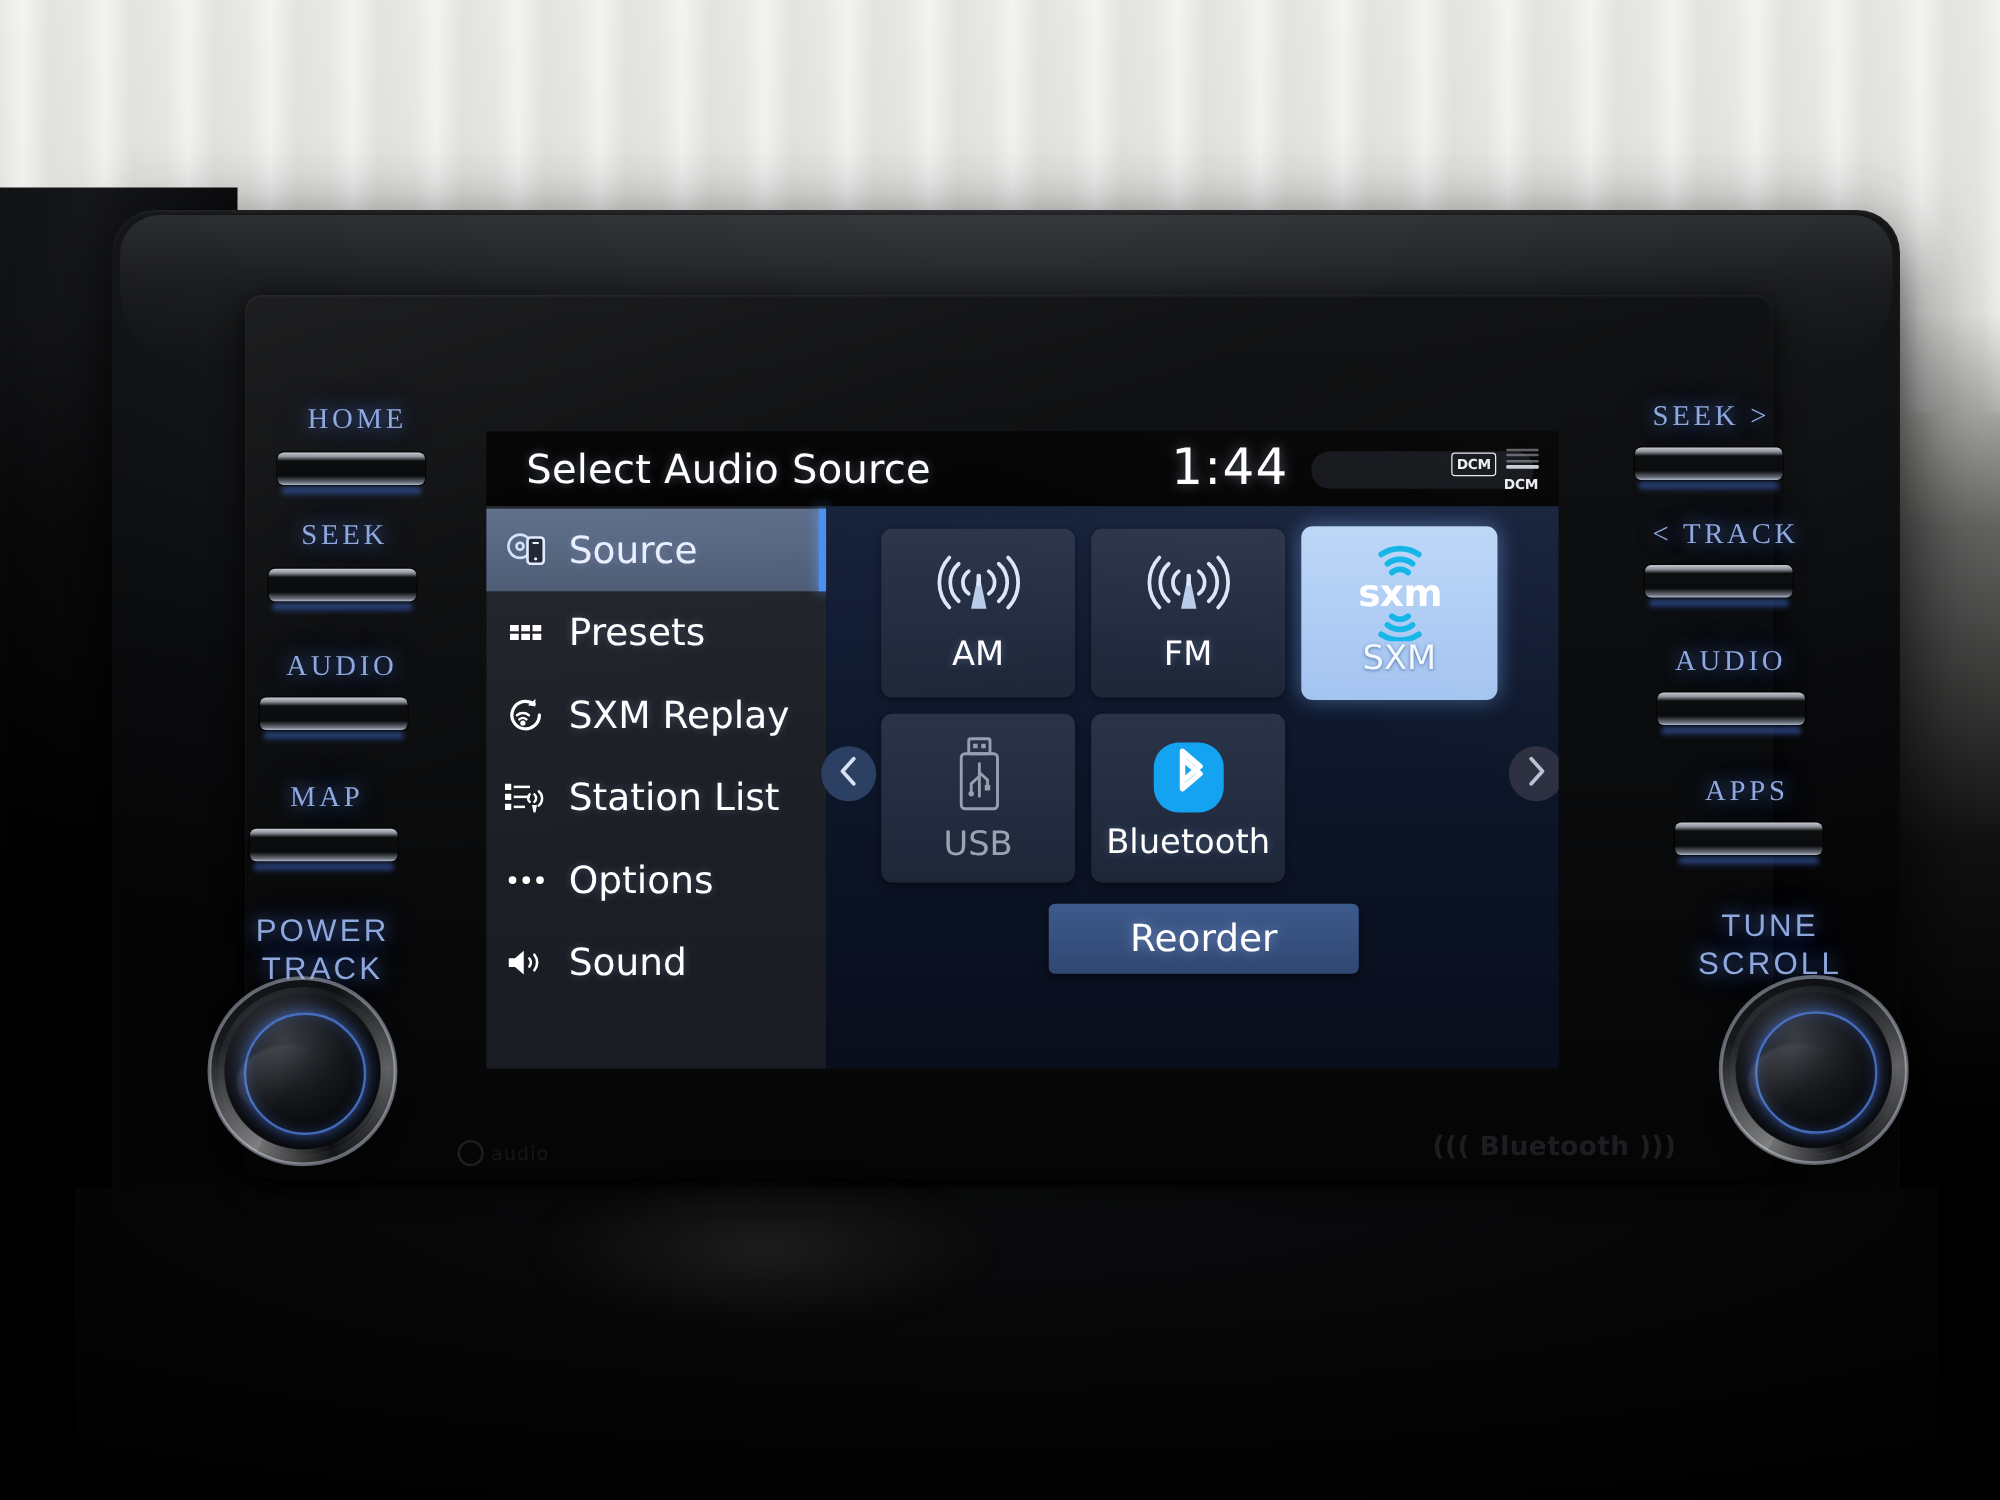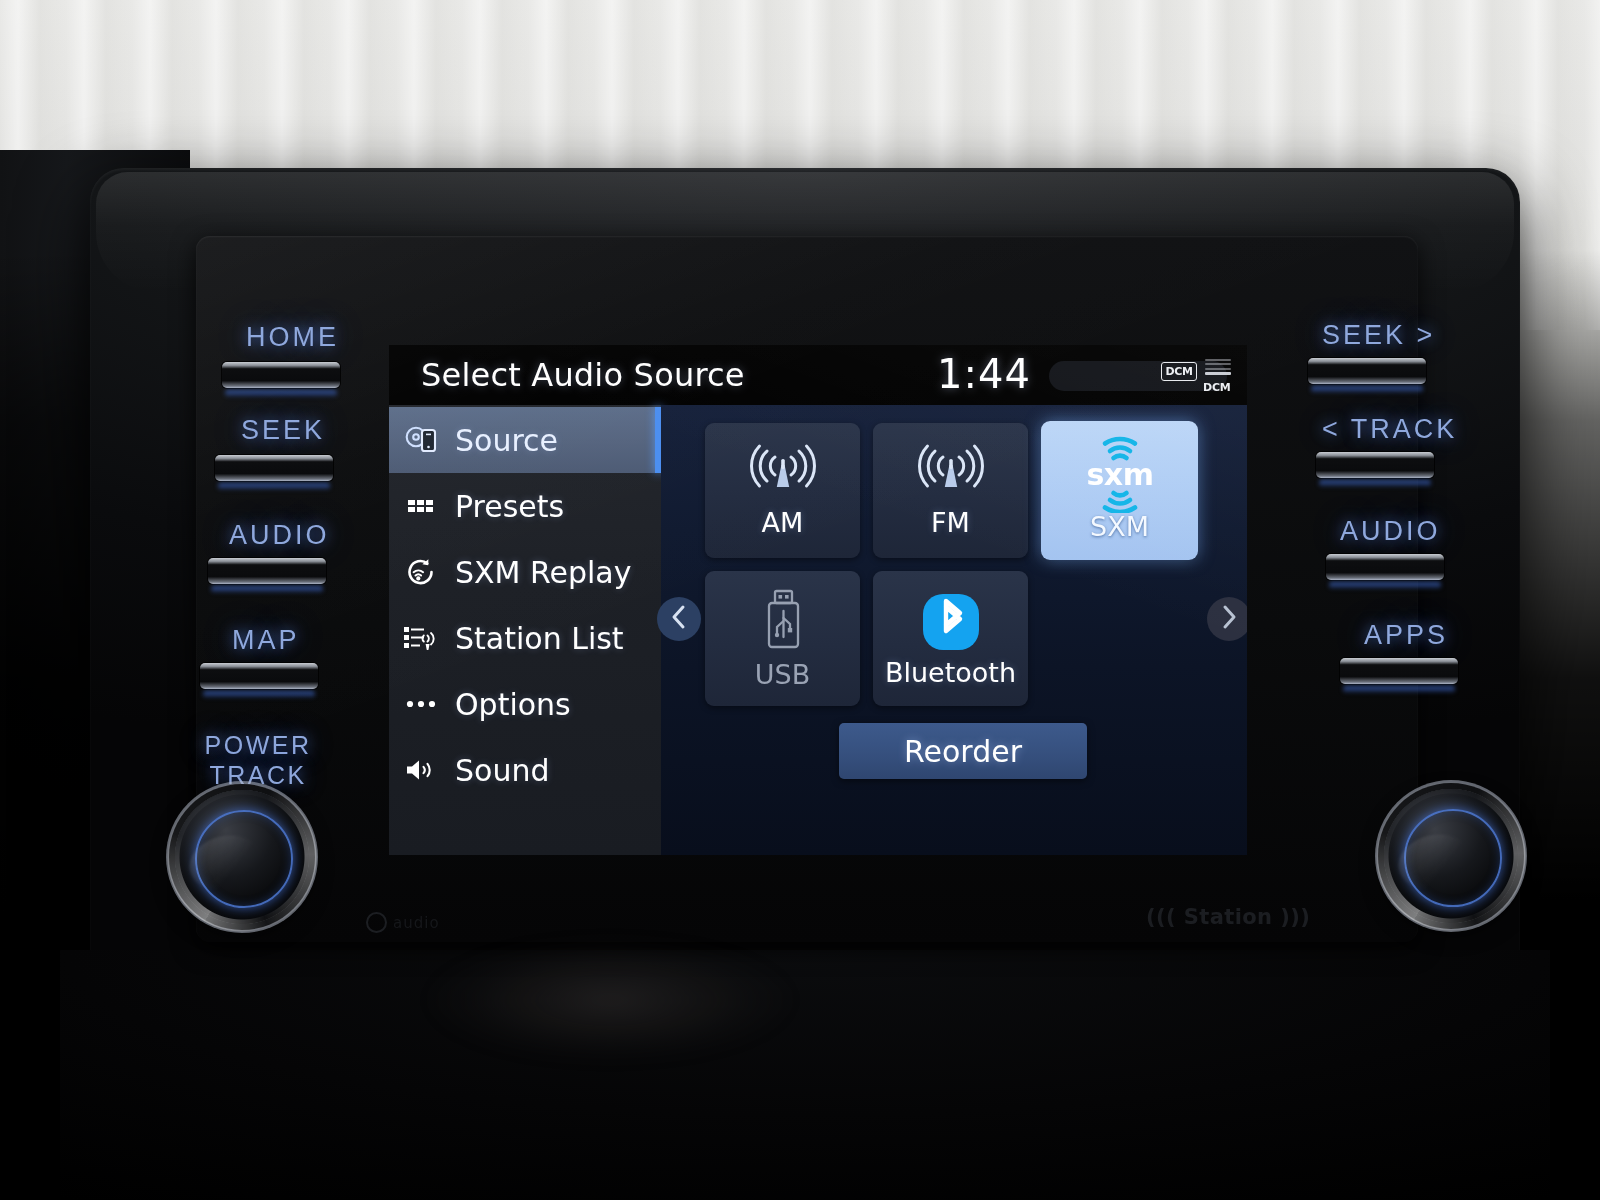--- a/index.html
+++ b/index.html
@@ -99,22 +99,22 @@
   .page-arrow.right{background:#2c3040;}
 
   .reorder{position:absolute;border-radius:5px;
         background:linear-gradient(180deg,#3d5a8c 0%,#36507e 55%,#2f4670 100%);
         display:flex;align-items:center;justify-content:center;
         box-shadow:0 2px 7px rgba(0,0,0,.5);}
   .reorder span{font-size:30px;color:#fff;font-family:"DejaVu Sans",sans-serif;
         text-shadow:0 0 9px rgba(180,205,255,.45);}
 
   
-  .hbtn-label{position:absolute;font-size:27px;color:#8fa8dd;letter-spacing:3px;
-        font-family:Liberation Sans, sans-serif;
+  .hbtn-label{position:absolute;font-size:23px;color:#8fa8dd;letter-spacing:3px;
+        font-family:Liberation Serif, serif;
         text-shadow:0 0 14px rgba(85,125,215,.85),0 0 34px rgba(60,100,200,.45);white-space:nowrap;}
   .hbtn{position:absolute;width:118px;height:26px;border-radius:5px;
         background:linear-gradient(180deg,#c8ccd2 0%,#8c9199 13%,#0d0e10 26%,#0a0b0d 72%,#6b707a 92%,#b9bec6 100%);
         box-shadow:0 0 0 1px rgba(0,0,0,.8);}
   .hbtn::after{content:"";position:absolute;left:3px;right:3px;bottom:-9px;height:7px;border-radius:3px;
         background:linear-gradient(180deg,rgba(62,104,198,.85),rgba(30,55,130,.15));
         filter:blur(2.2px);}
 
   .knob-label{position:absolute;font-size:25px;color:#8fa8dd;letter-spacing:2.5px;text-align:center;
         font-family:"Liberation Sans",sans-serif;line-height:30px;
@@ -407,26 +407,30 @@
 
   <div class="hbtn-label" style="left:1322px;top:414px">&lt; TRACK</div>
   <div class="hbtn" style="left:1316px;top:452px"></div>
 
   <div class="hbtn-label" style="left:1340px;top:516px">AUDIO</div>
   <div class="hbtn" style="left:1326px;top:554px"></div>
 
   <div class="hbtn-label" style="left:1364px;top:620px">APPS</div>
   <div class="hbtn" style="left:1340px;top:658px"></div>
 
+  <div class="knob-label" style="left:1336px;top:726px;width:160px">
+    <div>TUNE</div>
+    <div>SCROLL</div>
+  </div>
   <div class="knob" style="left:1384px;top:789px">
     <div class="knob-ring"></div>
     <div class="knob-sheen"></div>
   </div>
   <div class="knob-chrome" style="left:1375px;top:780px"></div>
 
   <div class="reflect"></div>
-  <div class="brand-sxm">((( Station )))</div>
+  <div class="brand-sxm">((( Bluetooth )))</div>
   <div class="brand-audio">
     <span class="dot"></span>
     <span>audio</span>
   </div>
 
 </div>
 
 </body></html>

